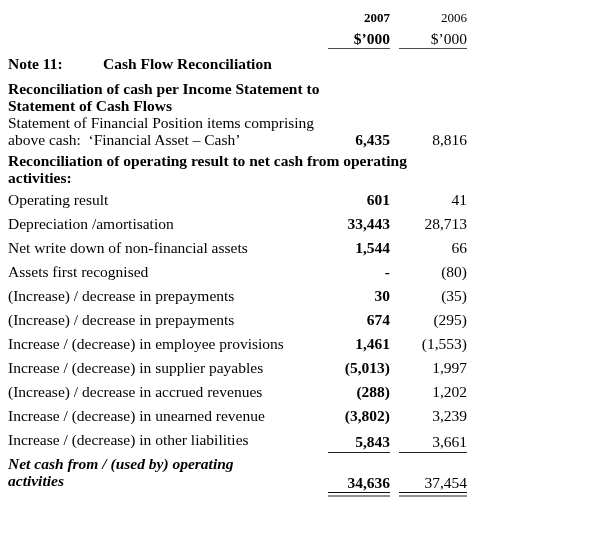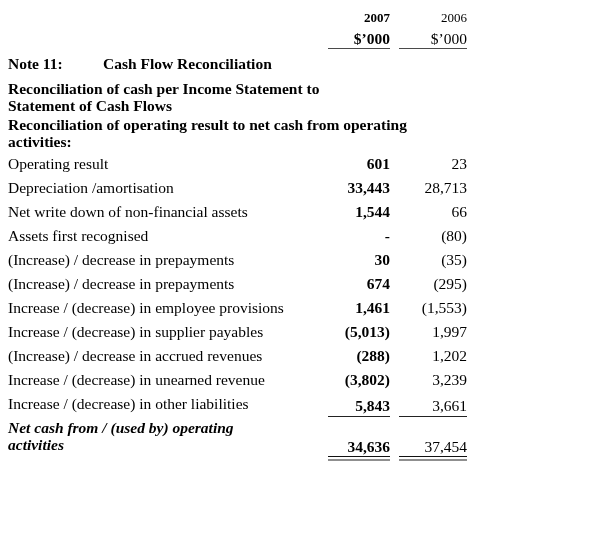--- a/index.html
+++ b/index.html
@@ -90,33 +90,43 @@
     </tr>
 
     <tr class="heading h1">
       <td colspan="5">
         <span class="line">Reconciliation of cash per Income Statement to</span>
         <span class="line">Statement of Cash Flows</span>
       </td>
     </tr>
 
 
+    <tr class="data two-line">
+      <td class="lbl">
+        <span class="line">Statement of Financial Position items comprising</span>
+        <span class="line">above cash:  ‘Financial Asset – Cash’</span>
+      </td>
+      <td class="v1">6,435</td>
+      <td></td>
+      <td class="v2">8,816</td>
+      <td></td>
+    </tr>
 
     <tr class="heading h2">
       <td colspan="5">
         <span class="line">Reconciliation of operating result to net cash from operating</span>
         <span class="line">activities:</span>
       </td>
     </tr>
 
     <tr class="data">
       <td class="lbl">Operating result</td>
       <td class="v1">601</td>
       <td></td>
-      <td class="v2">23</td>
+      <td class="v2">41</td>
       <td></td>
     </tr>
 
     <tr class="data">
       <td class="lbl">Depreciation /amortisation</td>
       <td class="v1">33,443</td>
       <td></td>
       <td class="v2">28,713</td>
       <td></td>
     </tr>

